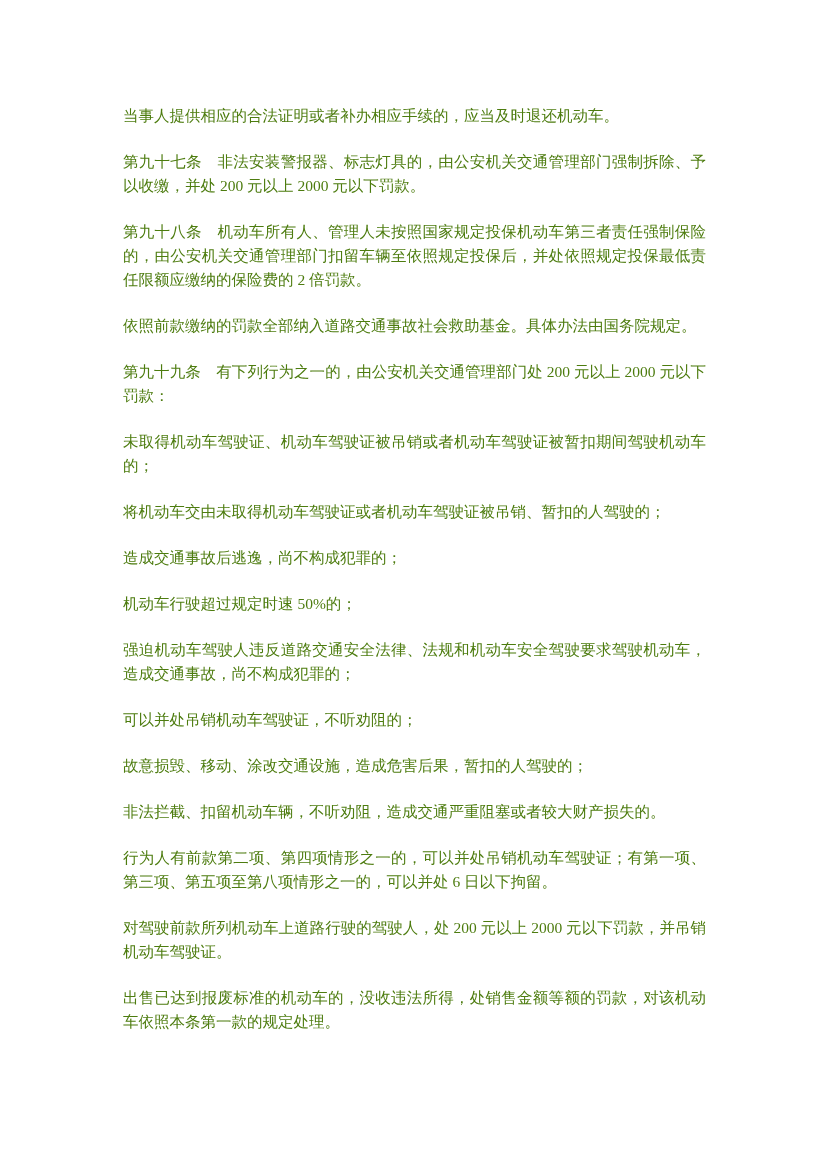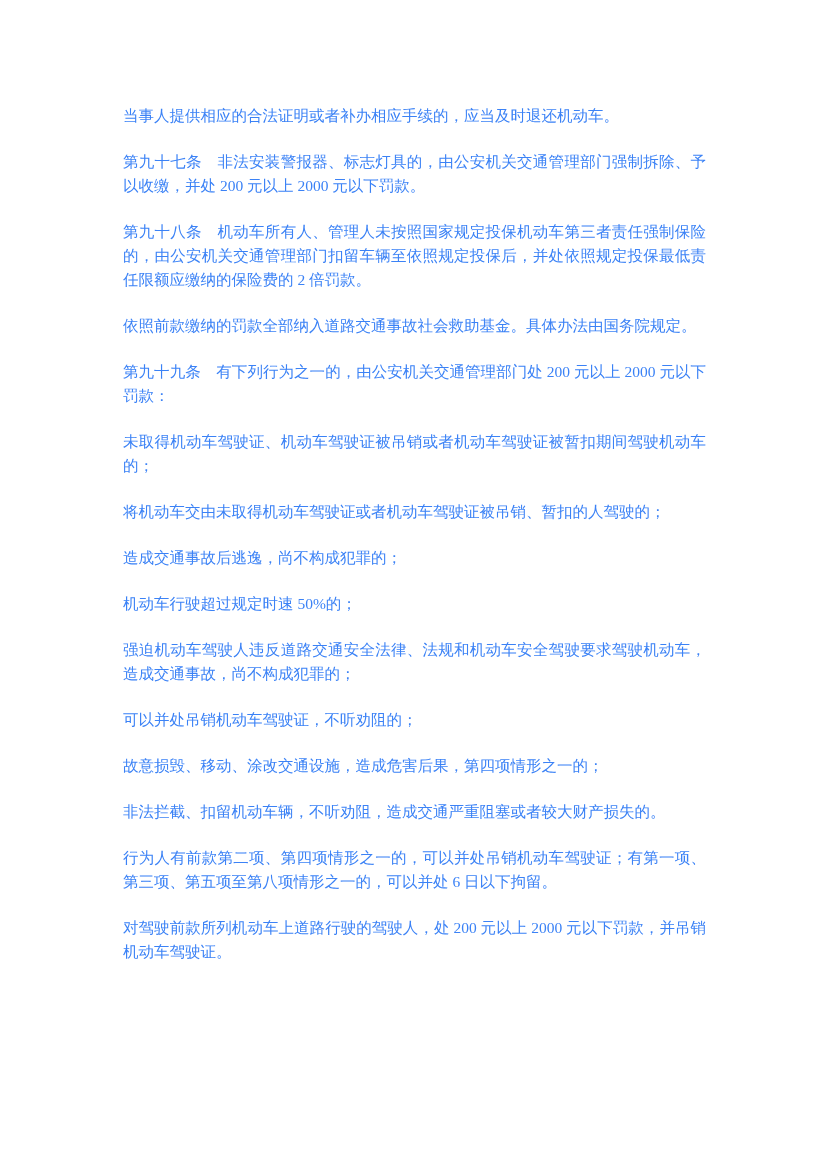--- a/index.html
+++ b/index.html
@@ -17,38 +17,39 @@
     width: 827px;
     height: 1170px;
     padding: 104px 121px 0 123px;
     background: #ffffff;
   }
   p.doc-para {
     margin: 0 0 22px 0;
     font-family: "Liberation Serif", "DejaVu Serif", serif;
     font-size: 15.5px;
     line-height: 24px;
-    color: #3b82f6;
+    color: #4d7c0f;
     text-align: justify;
     text-justify: inter-ideograph;
     word-break: break-all;
   }
 </style>
 </head>
 <body>
 
 <div class="page">
   <p class="doc-para">当事人提供相应的合法证明或者补办相应手续的，应当及时退还机动车。</p>
   <p class="doc-para">第九十七条　非法安装警报器、标志灯具的，由公安机关交通管理部门强制拆除、予以收缴，并处 200 元以上 2000 元以下罚款。</p>
   <p class="doc-para">第九十八条　机动车所有人、管理人未按照国家规定投保机动车第三者责任强制保险的，由公安机关交通管理部门扣留车辆至依照规定投保后，并处依照规定投保最低责任限额应缴纳的保险费的 2 倍罚款。</p>
   <p class="doc-para">依照前款缴纳的罚款全部纳入道路交通事故社会救助基金。具体办法由国务院规定。</p>
   <p class="doc-para">第九十九条　有下列行为之一的，由公安机关交通管理部门处 200 元以上 2000 元以下罚款：</p>
   <p class="doc-para">未取得机动车驾驶证、机动车驾驶证被吊销或者机动车驾驶证被暂扣期间驾驶机动车的；</p>
   <p class="doc-para">将机动车交由未取得机动车驾驶证或者机动车驾驶证被吊销、暂扣的人驾驶的；</p>
   <p class="doc-para">造成交通事故后逃逸，尚不构成犯罪的；</p>
   <p class="doc-para">机动车行驶超过规定时速 50%的；</p>
   <p class="doc-para">强迫机动车驾驶人违反道路交通安全法律、法规和机动车安全驾驶要求驾驶机动车，造成交通事故，尚不构成犯罪的；</p>
   <p class="doc-para">可以并处吊销机动车驾驶证，不听劝阻的；</p>
-  <p class="doc-para">故意损毁、移动、涂改交通设施，造成危害后果，第四项情形之一的；</p>
+  <p class="doc-para">故意损毁、移动、涂改交通设施，造成危害后果，暂扣的人驾驶的；</p>
   <p class="doc-para">非法拦截、扣留机动车辆，不听劝阻，造成交通严重阻塞或者较大财产损失的。</p>
   <p class="doc-para">行为人有前款第二项、第四项情形之一的，可以并处吊销机动车驾驶证；有第一项、第三项、第五项至第八项情形之一的，可以并处 6 日以下拘留。</p>
   <p class="doc-para">对驾驶前款所列机动车上道路行驶的驾驶人，处 200 元以上 2000 元以下罚款，并吊销机动车驾驶证。</p>
+  <p class="doc-para">出售已达到报废标准的机动车的，没收违法所得，处销售金额等额的罚款，对该机动车依照本条第一款的规定处理。</p>
 </div>
 
 </body></html>

